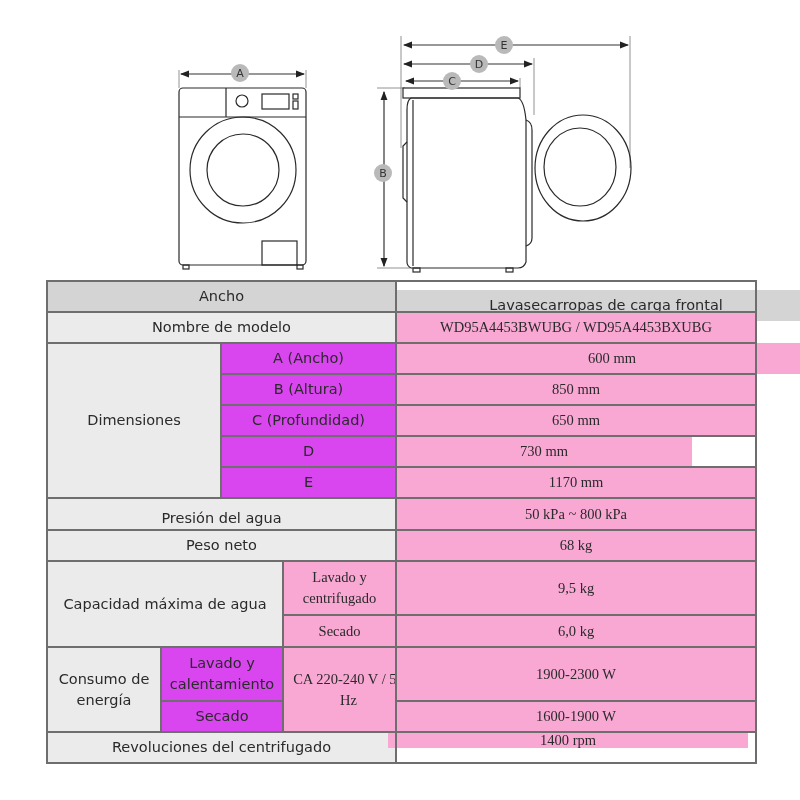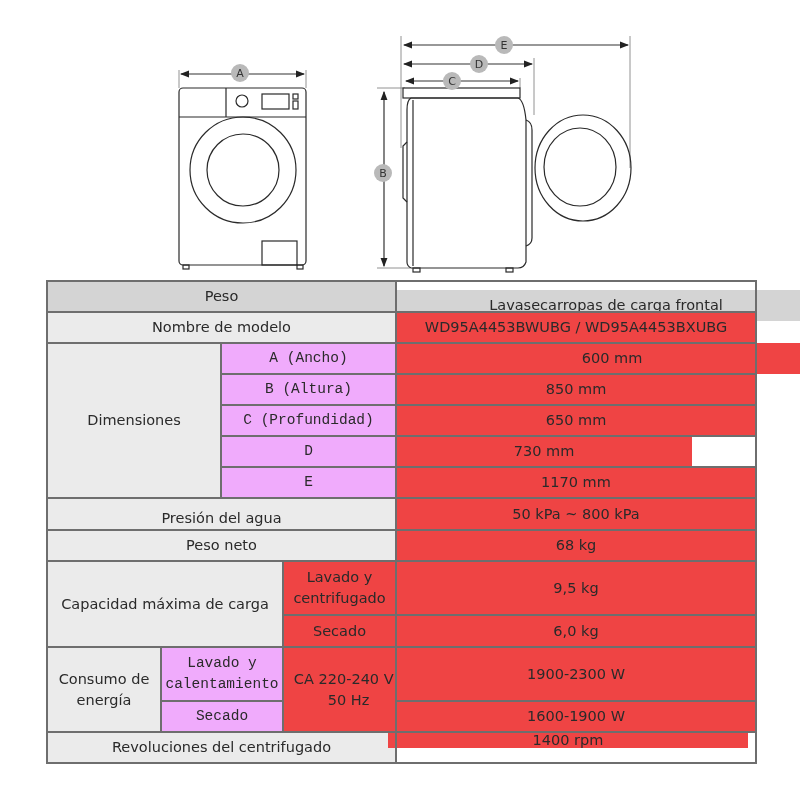--- a/index.html
+++ b/index.html
@@ -4,22 +4,22 @@
 <style>
   html, body { margin: 0; padding: 0; background: #ffffff; }
   body { width: 800px; height: 800px; position: relative; overflow: hidden;
          font-family: "DejaVu Sans", sans-serif; color: #222; }
   #drawings { position: absolute; left: 0; top: 0; width: 800px; height: 280px; }
   .cell { position: absolute; box-sizing: border-box; display: flex; align-items: center;
           justify-content: center; text-align: center; font-size: 14.5px; line-height: 21px;
           color: #2a2a2a; }
   .hdr { background: #d4d4d4; }
   .lbl { background: #ebebeb; text-align: center; }
-  .sub { background: #f0abfc; font-family: Liberation Mono, monospace; }
-  .val { background: #ef4444; }
+  .sub { background: #d946ef; }
+  .val { background: #f9a8d4; font-family: Liberation Serif, serif; }
   #grid { position: absolute; left: 0; top: 0; width: 800px; height: 800px; pointer-events: none; }
   .bubble-text { font-family: "DejaVu Sans", sans-serif; font-size: 11px; fill: #333; }
 </style>
 </head>
 <body>
 
 <svg id="drawings" viewBox="0 0 800 280" xmlns="http://www.w3.org/2000/svg">
   <defs>
     <marker id="arr" markerWidth="8" markerHeight="8" refX="7" refY="4" orient="auto-start-reverse">
       <path d="M0,1 L8,4 L0,7 Z" fill="#222"></path>
@@ -86,21 +86,21 @@
     <text x="452" y="85" text-anchor="middle" class="bubble-text">C</text>
   </g>
   <g>
     <circle cx="383" cy="173" r="9" fill="#b9b9b9"></circle>
     <text x="383" y="177" text-anchor="middle" class="bubble-text">B</text>
   </g>
 </svg>
 
 <div>
 
-  <div class="cell hdr" style="left:47px;top:281px;width:349px;height:31px">Peso</div>
+  <div class="cell hdr" style="left:47px;top:281px;width:349px;height:31px">Ancho</div>
   <div class="cell hdr" style="left:396px;top:290px;width:420px;height:31px">Lavasecarropas de carga frontal</div>
 
   <div class="cell lbl" style="left:47px;top:312px;width:349px;height:31px">Nombre de modelo</div>
   <div class="cell val" style="left:396px;top:312px;width:360px;height:31px">WD95A4453BWUBG / WD95A4453BXUBG</div>
 
   <div class="cell lbl" style="left:47px;top:343px;width:174px;height:155px">Dimensiones</div>
   <div class="cell sub" style="left:221px;top:343px;width:175px;height:31px">A (Ancho)</div>
   <div class="cell val" style="left:396px;top:343px;width:432px;height:31px">600 mm</div>
   <div class="cell sub" style="left:221px;top:374px;width:175px;height:31px">B (Altura)</div>
   <div class="cell val" style="left:396px;top:374px;width:360px;height:31px">850 mm</div>
@@ -110,21 +110,21 @@
   <div class="cell val" style="left:396px;top:436px;width:296px;height:31px">730 mm</div>
   <div class="cell sub" style="left:221px;top:467px;width:175px;height:31px">E</div>
   <div class="cell val" style="left:396px;top:467px;width:360px;height:31px">1170 mm</div>
 
   <div class="cell lbl" style="left:47px;top:498px;width:349px;height:40px">Presión del agua</div>
   <div class="cell val" style="left:396px;top:498px;width:360px;height:32px">50 kPa ~ 800 kPa</div>
 
   <div class="cell lbl" style="left:47px;top:530px;width:349px;height:31px">Peso neto</div>
   <div class="cell val" style="left:396px;top:530px;width:360px;height:31px">68 kg</div>
 
-  <div class="cell lbl" style="left:47px;top:561px;width:236px;height:86px">Capacidad máxima de carga</div>
+  <div class="cell lbl" style="left:47px;top:561px;width:236px;height:86px">Capacidad máxima de agua</div>
   <div class="cell val" style="left:283px;top:561px;width:113px;height:54px;padding:0 4px">Lavado y centrifugado</div>
   <div class="cell val" style="left:396px;top:561px;width:360px;height:54px">9,5 kg</div>
   <div class="cell val" style="left:283px;top:615px;width:113px;height:32px">Secado</div>
   <div class="cell val" style="left:396px;top:615px;width:360px;height:32px">6,0 kg</div>
 
   <div class="cell lbl" style="left:47px;top:647px;width:114px;height:85px;padding:0 6px">Consumo de energía</div>
   <div class="cell sub" style="left:161px;top:647px;width:122px;height:54px;padding:0 2px">Lavado y calentamiento</div>
   <div class="cell sub" style="left:161px;top:701px;width:122px;height:31px">Secado</div>
   <div class="cell val" style="left:283px;top:647px;width:131px;height:85px;padding:0 6px">CA 220-240 V / 50 Hz</div>
   <div class="cell val" style="left:396px;top:647px;width:360px;height:54px">1900-2300 W</div>

